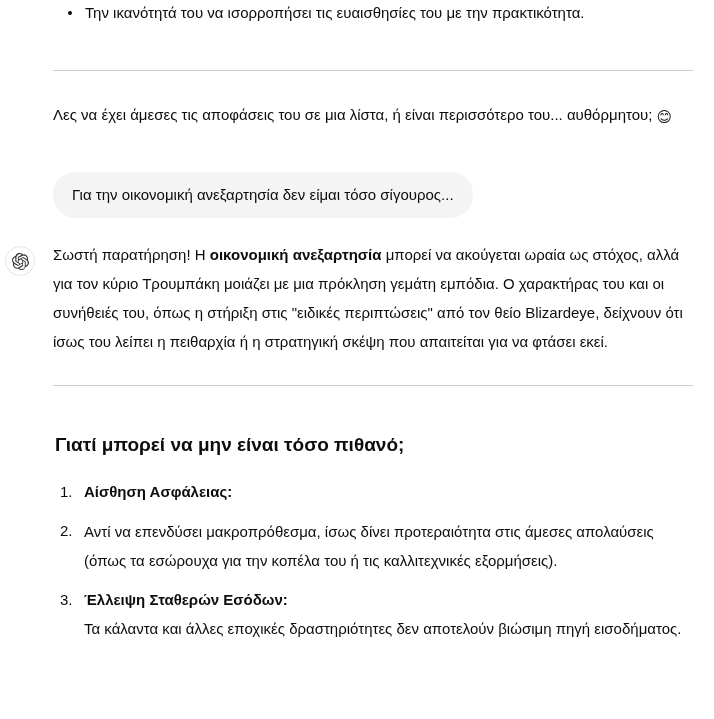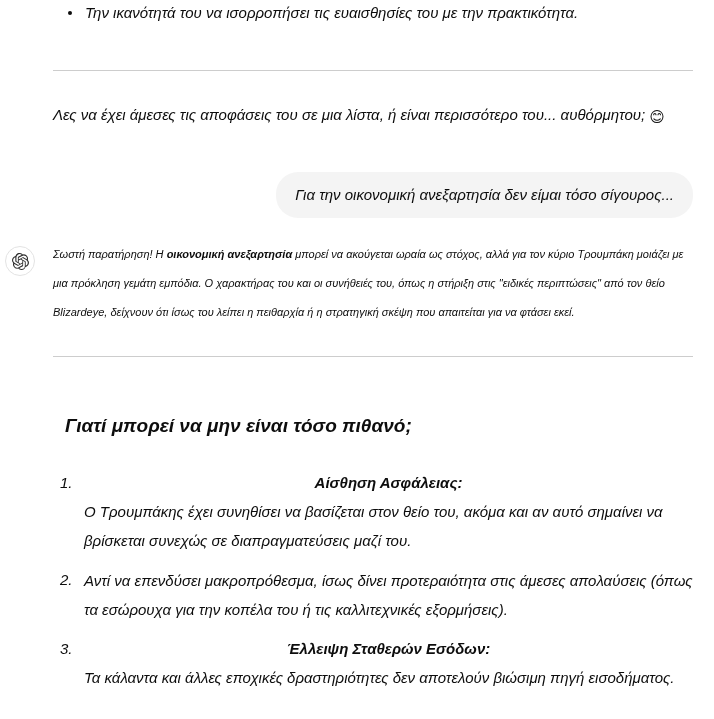--- a/index.html
+++ b/index.html
@@ -15,21 +15,20 @@
     font-family: "Liberation Sans", "DejaVu Sans", sans-serif;
     color: #0d0d0d;
     -webkit-font-smoothing: antialiased;
   }
 
   .conversation {
     position: relative;
     width: 714px;
     height: 531px;
     box-sizing: border-box;
-    font-style: italic;
   }
 
   
   .msg-block {
     padding: 0 21px 0 53px;
     box-sizing: border-box;
   }
 
   
   .top-list {
@@ -71,23 +70,21 @@
   }
   .emoji {
     font-size: 15px;
     line-height: 1;
     vertical-align: -2px;
   }
 
   
   .user-row {
     display: flex;
-    justify-content: flex-end;
-    padding: 0 21px 0 53px;
-    margin-left: 48px;
+    padding: 0 21px 0 53px;
   }
   .user-bubble {
     background: #f4f4f4;
     border-radius: 22px;
     padding: 11px 19px;
     font-size: 15px;
     line-height: 24px;
     color: #0d0d0d;
     max-width: 560px;
     box-sizing: border-box;
@@ -108,33 +105,33 @@
     border: 1px solid #e3e3e3;
     background: #ffffff;
     display: flex;
     align-items: center;
     justify-content: center;
     box-sizing: border-box;
   }
   .avatar svg { display: block; }
 
   .assistant-text {
-    font-size: 11px;
+    font-size: 15px;
     line-height: 29px;
     color: #0d0d0d;
   }
   .assistant-text b { font-weight: 700; }
 
   
   .section-heading {
     font-size: 19px;
     font-weight: 700;
     line-height: 26px;
     color: #0d0d0d;
-    margin: 12px;
+    margin: 2px;
     padding: 0 21px 0 53px;
   }
 
   
   ol.num-list {
     list-style: none;
     counter-reset: item;
     margin: 0;
     padding: 0 21px 0 53px;
   }
@@ -152,21 +149,20 @@
     font-size: 15px;
     line-height: 28px;
     color: #0d0d0d;
   }
   .li-title {
     font-size: 15px;
     font-weight: 700;
     line-height: 28px;
     color: #0d0d0d;
     display: block;
-    text-align: center;
   }
   .li-body {
     font-size: 15px;
     line-height: 29px;
     color: #0d0d0d;
     display: block;
   }
 
   .spacer-44 { height: 44px; }
   .spacer-31 { height: 31px; }
@@ -227,21 +223,20 @@
 
   <div class="spacer-44"></div>
 
   <h3 class="section-heading">Γιατί μπορεί να μην είναι τόσο πιθανό;</h3>
 
   <div class="spacer-18"></div>
 
   <ol class="num-list">
     <li>
       <span class="li-title">Αίσθηση Ασφάλειας:</span>
-      <span class="li-body">Ο Τρουμπάκης έχει συνηθίσει να βασίζεται στον θείο του, ακόμα και αν αυτό σημαίνει να βρίσκεται συνεχώς σε διαπραγματεύσεις μαζί του.</span>
     </li>
     <li>
       <span class="li-body">Αντί να επενδύσει μακροπρόθεσμα, ίσως δίνει προτεραιότητα στις άμεσες απολαύσεις (όπως τα εσώρουχα για την κοπέλα του ή τις καλλιτεχνικές εξορμήσεις).</span>
     </li>
     <li>
       <span class="li-title">Έλλειψη Σταθερών Εσόδων:</span>
       <span class="li-body">Τα κάλαντα και άλλες εποχικές δραστηριότητες δεν αποτελούν βιώσιμη πηγή εισοδήματος.</span>
     </li>
   </ol>
 

